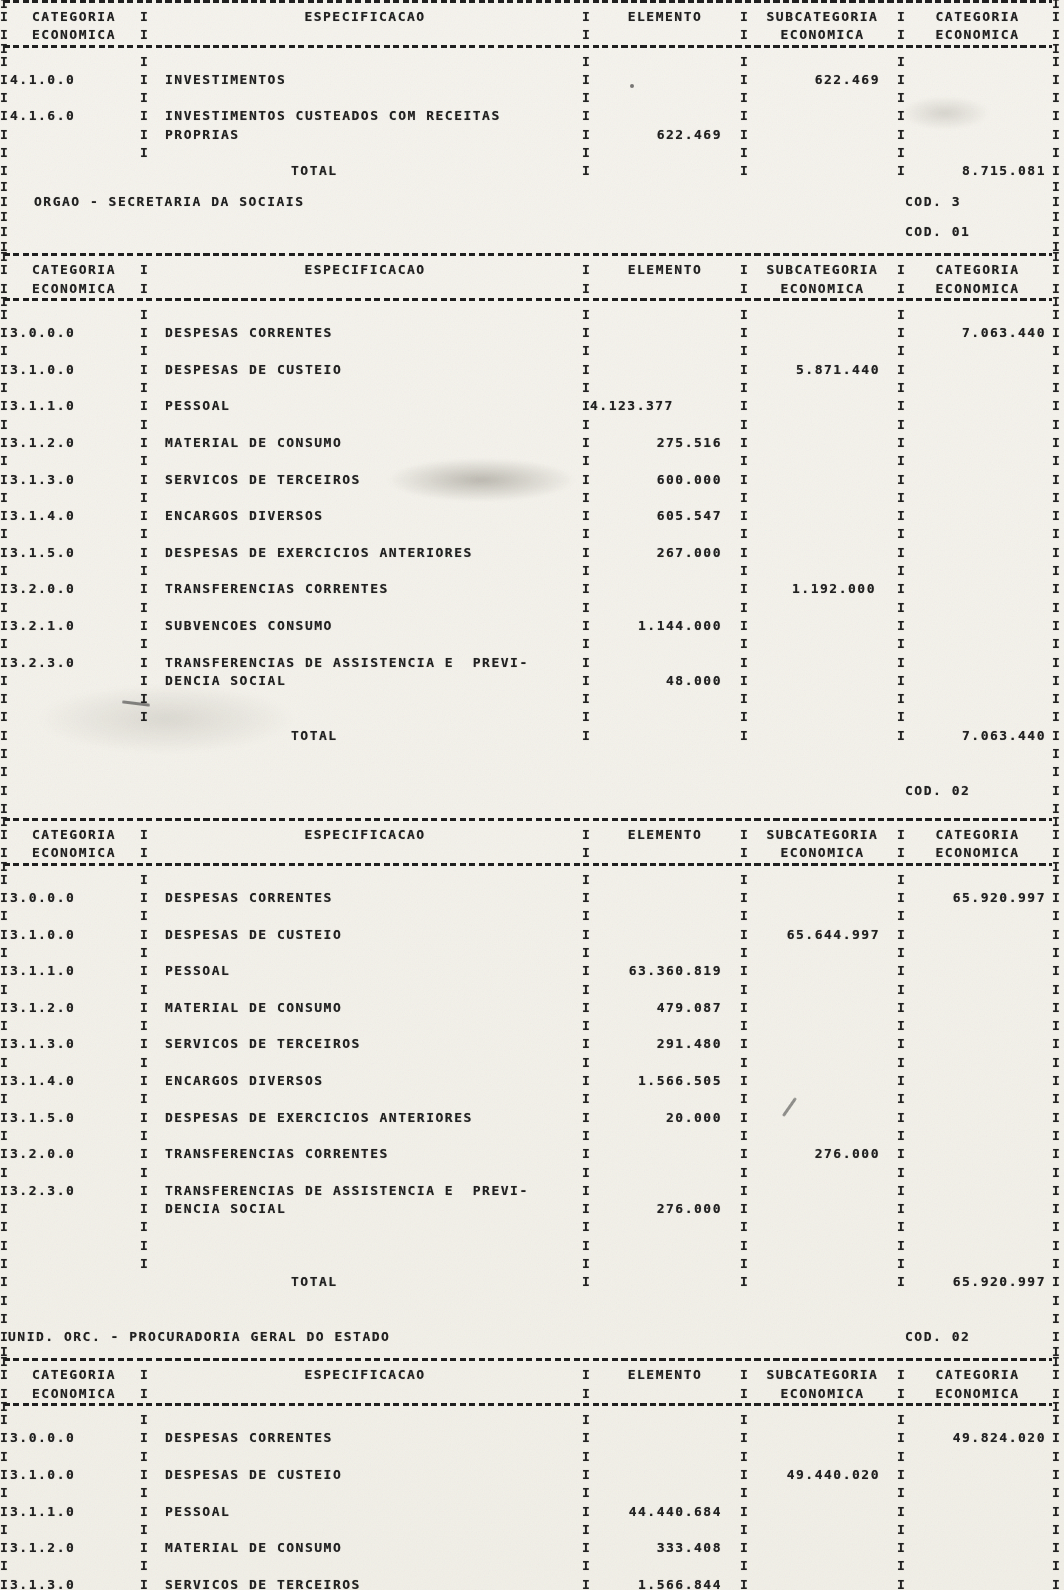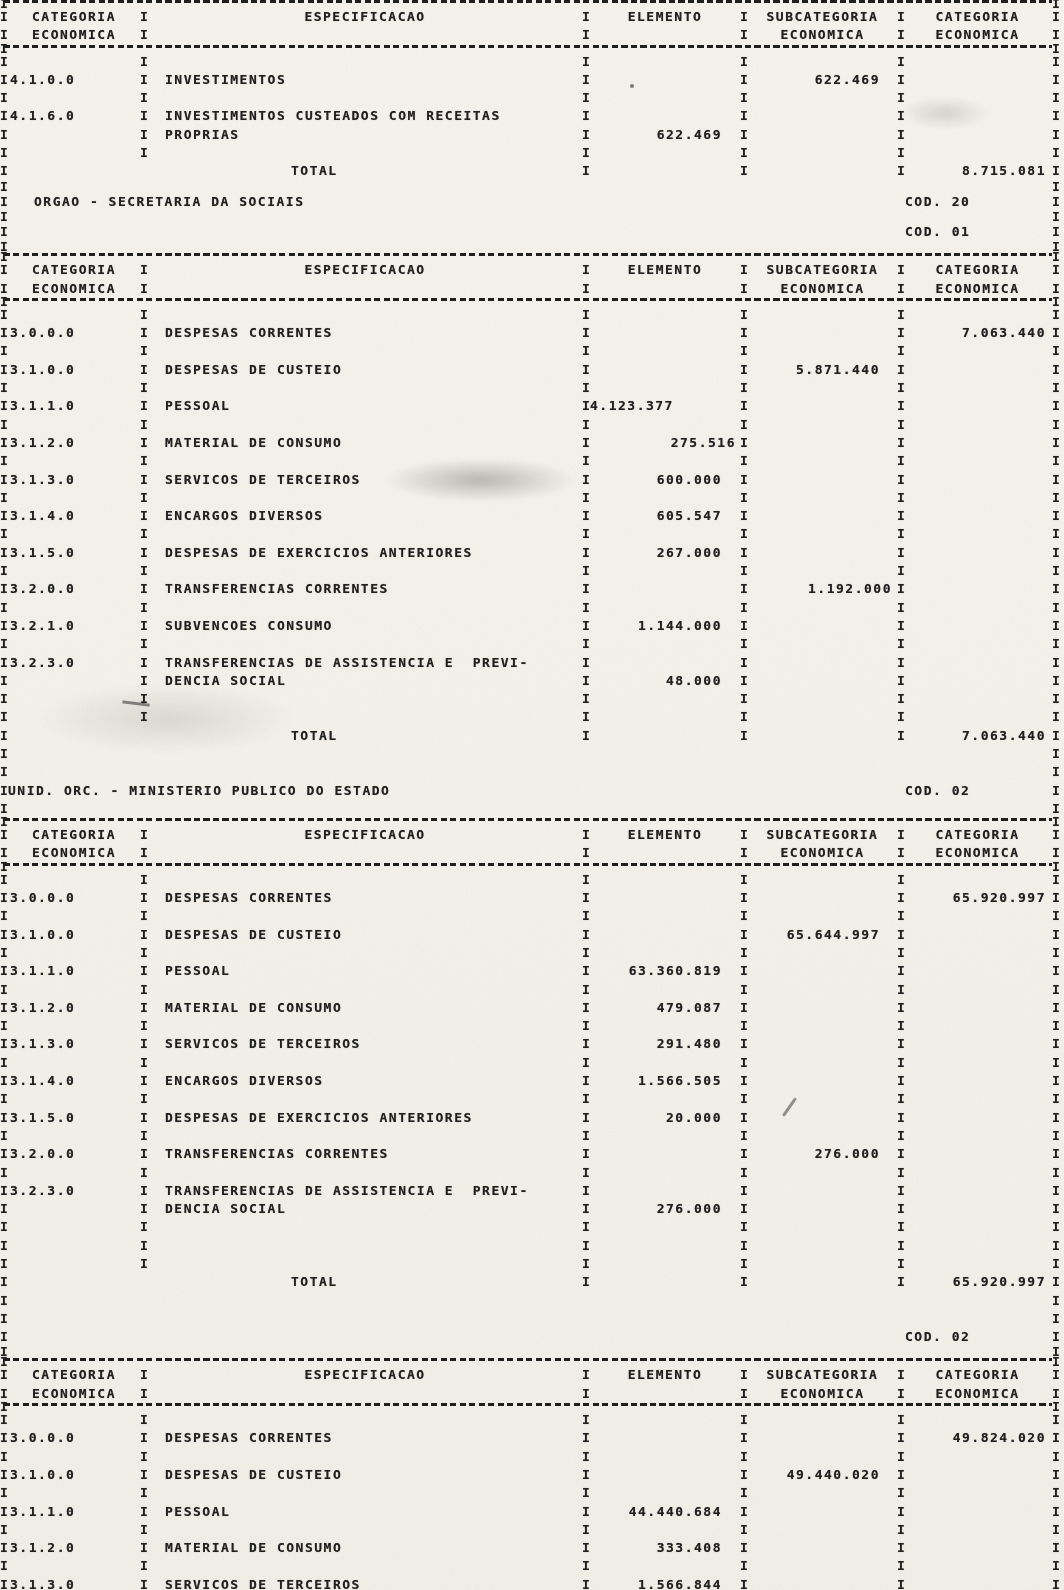--- a/index.html
+++ b/index.html
@@ -168,21 +168,21 @@
       <span style="left: 905px; width: 141px; text-align: right;">8.715.081</span>
     </div>
     <div class="line" style="height: 12px; line-height: 12px;">
       <span style="left: 0px;">I</span>
       <span style="left: 1052px;">I</span>
     </div>
     <div class="line" style="height: 18.3px; line-height: 18.3px;">
       <span style="left: 0px;">I</span>
       <span style="left: 1052px;">I</span>
       <span style="left: 34px;">ORGAO - SECRETARIA DA SOCIAIS</span>
-      <span style="left: 905px;">COD. 20</span>
+      <span style="left: 905px;">COD. 3</span>
     </div>
     <div class="line" style="height: 12px; line-height: 12px;">
       <span style="left: 0px;">I</span>
       <span style="left: 1052px;">I</span>
     </div>
     <div class="line" style="height: 18.3px; line-height: 18.3px;">
       <span style="left: 0px;">I</span>
       <span style="left: 1052px;">I</span>
       <span style="left: 905px;">COD. 01</span>
     </div>
@@ -291,21 +291,21 @@
     </div>
     <div class="line" style="height: 18.3px; line-height: 18.3px;">
       <span style="left: 0px;">I</span>
       <span style="left: 140px;">I</span>
       <span style="left: 582px;">I</span>
       <span style="left: 740px;">I</span>
       <span style="left: 897px;">I</span>
       <span style="left: 1052px;">I</span>
       <span style="left: 10px;">3.1.2.0</span>
       <span style="left: 165px;">MATERIAL DE CONSUMO</span>
-      <span style="left: 604px; width: 132px; text-align: right;">275.516</span>
+      <span style="left: 590px; width: 132px; text-align: right;">275.516</span>
     </div>
     <div class="line" style="height: 18.3px; line-height: 18.3px;">
       <span style="left: 0px;">I</span>
       <span style="left: 140px;">I</span>
       <span style="left: 582px;">I</span>
       <span style="left: 740px;">I</span>
       <span style="left: 897px;">I</span>
       <span style="left: 1052px;">I</span>
     </div>
     <div class="line" style="height: 18.3px; line-height: 18.3px;">
@@ -367,21 +367,21 @@
     </div>
     <div class="line" style="height: 18.3px; line-height: 18.3px;">
       <span style="left: 0px;">I</span>
       <span style="left: 140px;">I</span>
       <span style="left: 582px;">I</span>
       <span style="left: 740px;">I</span>
       <span style="left: 897px;">I</span>
       <span style="left: 1052px;">I</span>
       <span style="left: 10px;">3.2.0.0</span>
       <span style="left: 165px;">TRANSFERENCIAS CORRENTES</span>
-      <span style="left: 760px; width: 132px; text-align: right;">1.192.000</span>
+      <span style="left: 744px; width: 132px; text-align: right;">1.192.000</span>
     </div>
     <div class="line" style="height: 18.3px; line-height: 18.3px;">
       <span style="left: 0px;">I</span>
       <span style="left: 140px;">I</span>
       <span style="left: 582px;">I</span>
       <span style="left: 740px;">I</span>
       <span style="left: 897px;">I</span>
       <span style="left: 1052px;">I</span>
     </div>
     <div class="line" style="height: 18.3px; line-height: 18.3px;">
@@ -452,21 +452,20 @@
       <span style="left: 0px;">I</span>
       <span style="left: 1052px;">I</span>
     </div>
     <div class="line" style="height: 18.3px; line-height: 18.3px;">
       <span style="left: 0px;">I</span>
       <span style="left: 1052px;">I</span>
     </div>
     <div class="line" style="height: 18.3px; line-height: 18.3px;">
       <span style="left: 0px;">I</span>
       <span style="left: 1052px;">I</span>
-      <span style="left: 8px;">UNID. ORC. - MINISTERIO PUBLICO DO ESTADO</span>
       <span style="left: 905px;">COD. 02</span>
     </div>
     <div class="line" style="height: 18.3px; line-height: 18.3px;">
       <span style="left: 0px;">I</span>
       <span style="left: 1052px;">I</span>
     </div>
     <div class="line" style="height: 8px; line-height: 8px;">
       <span class="dashbar"></span>
       <span style="left: 0px;">I</span>
       <span style="left: 1052px;">I</span>
@@ -717,20 +716,21 @@
       <span style="left: 0px;">I</span>
       <span style="left: 1052px;">I</span>
     </div>
     <div class="line" style="height: 18.3px; line-height: 18.3px;">
       <span style="left: 0px;">I</span>
       <span style="left: 1052px;">I</span>
     </div>
     <div class="line" style="height: 18.3px; line-height: 18.3px;">
       <span style="left: 0px;">I</span>
       <span style="left: 1052px;">I</span>
+      <span style="left: 8px;">UNID. ORC. - PROCURADORIA GERAL DO ESTADO</span>
       <span style="left: 905px;">COD. 02</span>
     </div>
     <div class="line" style="height: 12px; line-height: 12px;">
       <span style="left: 0px;">I</span>
       <span style="left: 1052px;">I</span>
     </div>
     <div class="line" style="height: 8px; line-height: 8px;">
       <span class="dashbar"></span>
       <span style="left: 0px;">I</span>
       <span style="left: 1052px;">I</span>

